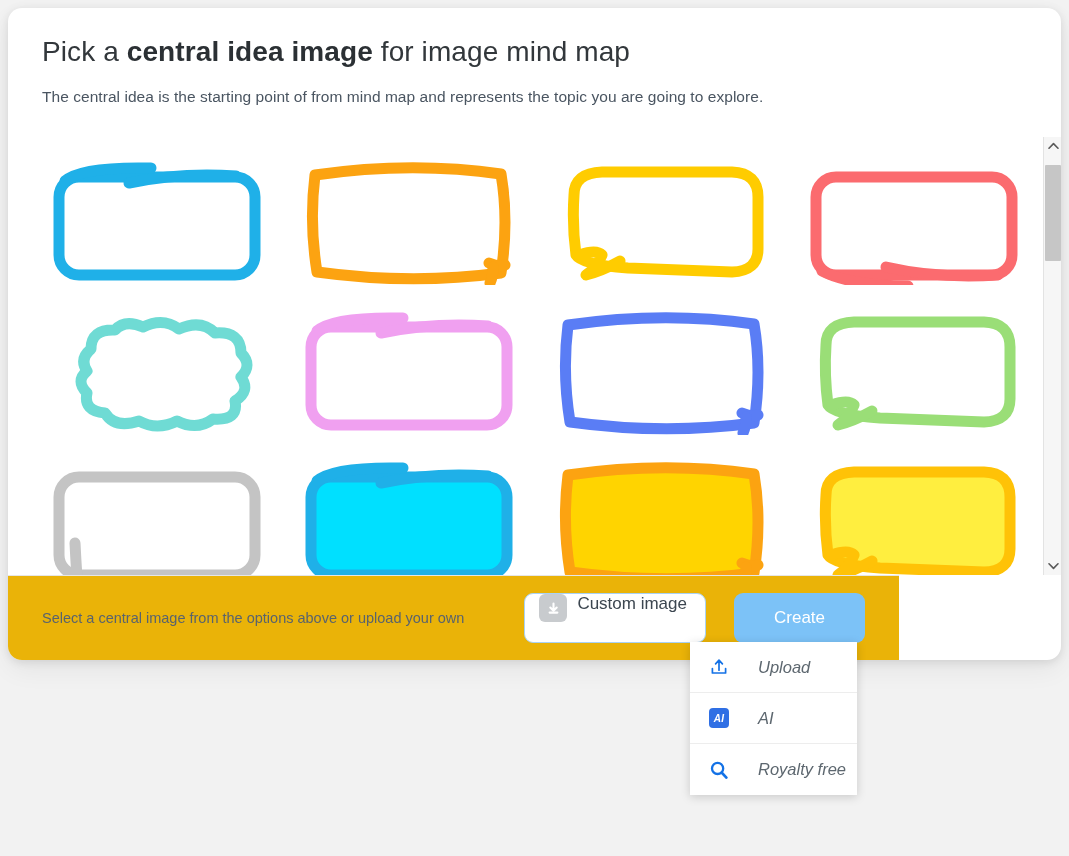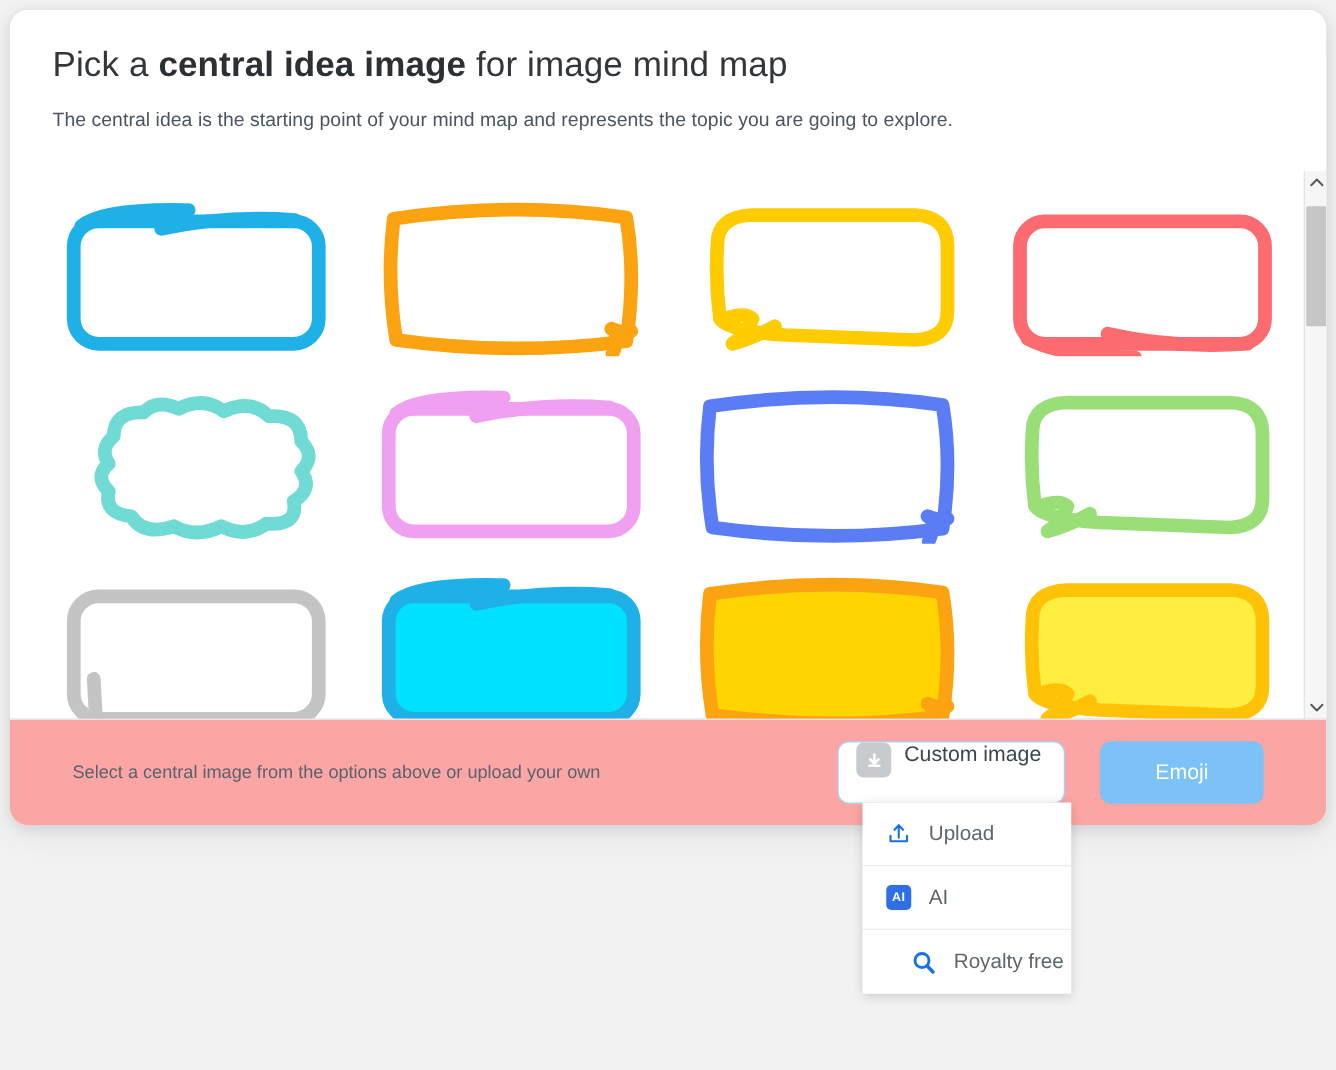--- a/index.html
+++ b/index.html
@@ -133,28 +133,28 @@
     background: #c6c6c6;
     border-radius: 1px;
     cursor: pointer;
   }
 
   
   .modal-footer {
     position: absolute;
     left: 0;
     bottom: 0;
-    width: 1053px;
+    width: 891px;
     height: 85px;
     border-top: 1px solid #e6e6e6;
-    background: #fca5a5;
+    background: #eab308;
     display: flex;
     align-items: center;
     box-sizing: border-box;
-    padding: 0 50px;
+    padding: 0 34px;
   }
 
   .footer-hint {
     font-size: 14.5px;
     color: #59636d;
   }
 
   .footer-actions {
     margin-left: auto;
     display: flex;
@@ -209,28 +209,29 @@
     top: 642px;
     width: 167px;
     background: #ffffff;
     box-shadow: 0 2px 9px rgba(0,0,0,0.17);
     z-index: 40;
   }
 
   .dd-item {
     display: flex;
     align-items: center;
-    gap: 13px;
+    gap: 28px;
     height: 51px;
     padding: 0 0 0 18px;
     box-sizing: border-box;
     cursor: pointer;
     border-bottom: 1px solid #ededed;
-  }
-  .dd-item:last-child { border-bottom: none; margin-left: 20px; }
+    font-style: italic;
+  }
+  .dd-item:last-child { border-bottom: none; }
   .dd-item .dd-label {
     font-size: 16.5px;
     color: #5d676f;
   }
   .dd-ico {
     width: 22px;
     height: 22px;
     display: flex;
     align-items: center;
     justify-content: center;
@@ -253,21 +254,21 @@
 </style>
 </head>
 <body>
 
 <div id="app">
 
   <div class="modal-card">
 
     <div class="modal-header">
       <h1 class="modal-title"><span>Pick a </span><b>central idea image</b><span> for image mind map</span></h1>
-      <p class="modal-subtitle">The central idea is the starting point of your mind map and represents the topic you are going to explore.</p>
+      <p class="modal-subtitle">The central idea is the starting point of from mind map and represents the topic you are going to explore.</p>
     </div>
 
     <div class="grid-scroll-wrap">
       <div class="grid" id="shape-grid">
           <div class="grid-row r1">
             <div class="shape-cell">
               <svg width="218" height="130" viewBox="0 0 218 130">
                 <rect x="8" y="22" width="196" height="98" rx="20" ry="20" fill="none" stroke="#1fb0e8" stroke-width="11" stroke-linejoin="round"></rect>
                 <path d="M14 26 Q 30 12 95 13 L 100 13" fill="none" stroke="#1fb0e8" stroke-width="11" stroke-linecap="round"></path>
                 <path d="M78 28 Q 130 17 185 21" fill="none" stroke="#1fb0e8" stroke-width="11" stroke-linecap="round"></path>
@@ -373,21 +374,21 @@
       <div class="footer-actions">
         <div class="custom-image-btn">
           <span class="dl-icon">
             <svg width="15" height="15" viewBox="0 0 15 15">
                 <path d="M7.5 2.6 L7.5 9.4 M4.3 6.6 L7.5 9.8 L10.7 6.6" fill="none" stroke="#ffffff" stroke-width="2.1" stroke-linecap="round" stroke-linejoin="round"></path>
                 <path d="M3.6 11.6 L11.4 11.6" stroke="#ffffff" stroke-width="2.1" stroke-linecap="round"></path>
               </svg>
           </span>
           <span class="label">Custom image</span>
         </div>
-        <button class="create-btn">Emoji</button>
+        <button class="create-btn">Create</button>
       </div>
     </div>
 
   </div>
 
   <div class="dropdown" id="dropdown">
       <div class="dd-item">
         <span class="dd-ico">
           <svg width="20" height="20" viewBox="0 0 20 20">
             <path d="M10 13.2 L10 3.4 M6.6 6.8 L10 3.2 L13.4 6.8" fill="none" stroke="#1472e6" stroke-width="1.7" stroke-linecap="round" stroke-linejoin="round"></path>

